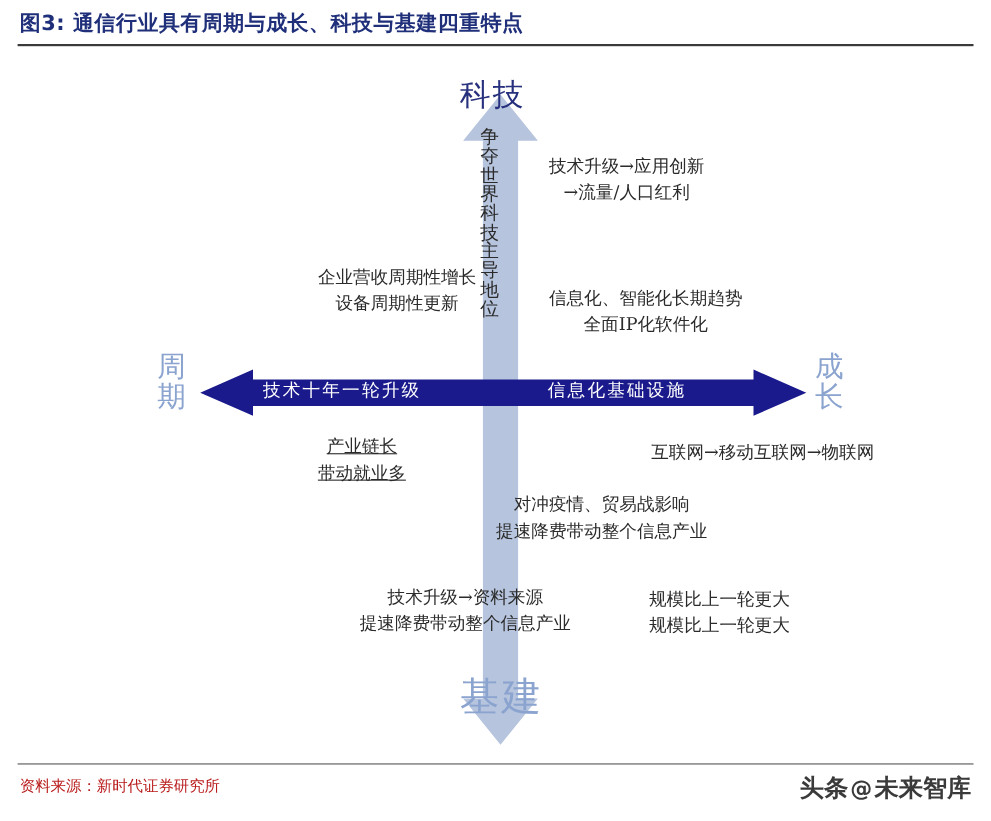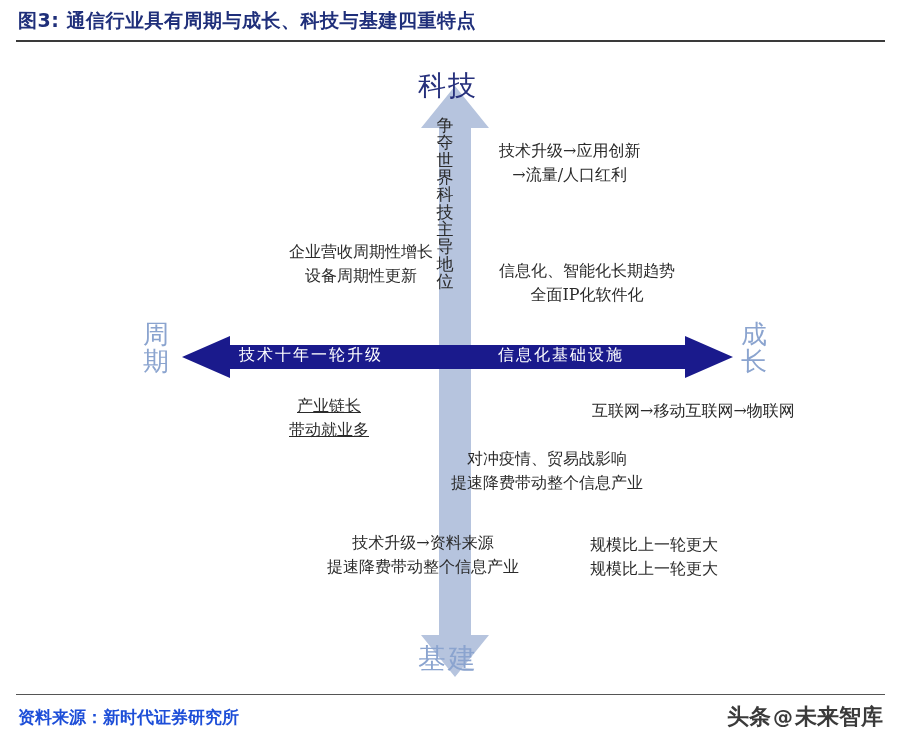--- a/index.html
+++ b/index.html
@@ -109,22 +109,22 @@
   #label-tech {
     left: 418px;
     top: 8px;
     font-size: 28px;
     color: #26307c;
     letter-spacing: 2px;
     margin-top: 15px;
   }
   #label-infra {
     left: 418px;
-    top: 596px;
-    font-size: 28px;
+    top: 565px;
+    font-size: 36px;
     color: #8ba4cf;
     letter-spacing: 2px;
   }
   #label-cycle {
     left: 140px;
     top: 277px;
     font-size: 26px;
     color: #8ba4cf;
     line-height: 1.05;
     text-align: center;
@@ -172,25 +172,24 @@
     left: 16px;
     top: 694px;
     width: 869px;
     height: 1px;
     background: #555555;
   }
   #footer-source {
     position: absolute;
     left: 18px;
     top: 706px;
-    font-size: 17px;
-    color: #1d4ed8;
-    font-family: "DejaVu Serif", "Liberation Serif", serif;
-    white-space: nowrap;
-    font-weight: bold;
+    font-size: 14px;
+    color: #b91c1c;
+    font-family: "DejaVu Serif", "Liberation Serif", serif;
+    white-space: nowrap;
   }
   #watermark {
     position: absolute;
     right: 18px;
     top: 702px;
     font-size: 22px;
     font-weight: bold;
     color: #3a3a3a;
     white-space: nowrap;
     font-family: "DejaVu Sans", "Liberation Sans", sans-serif;

